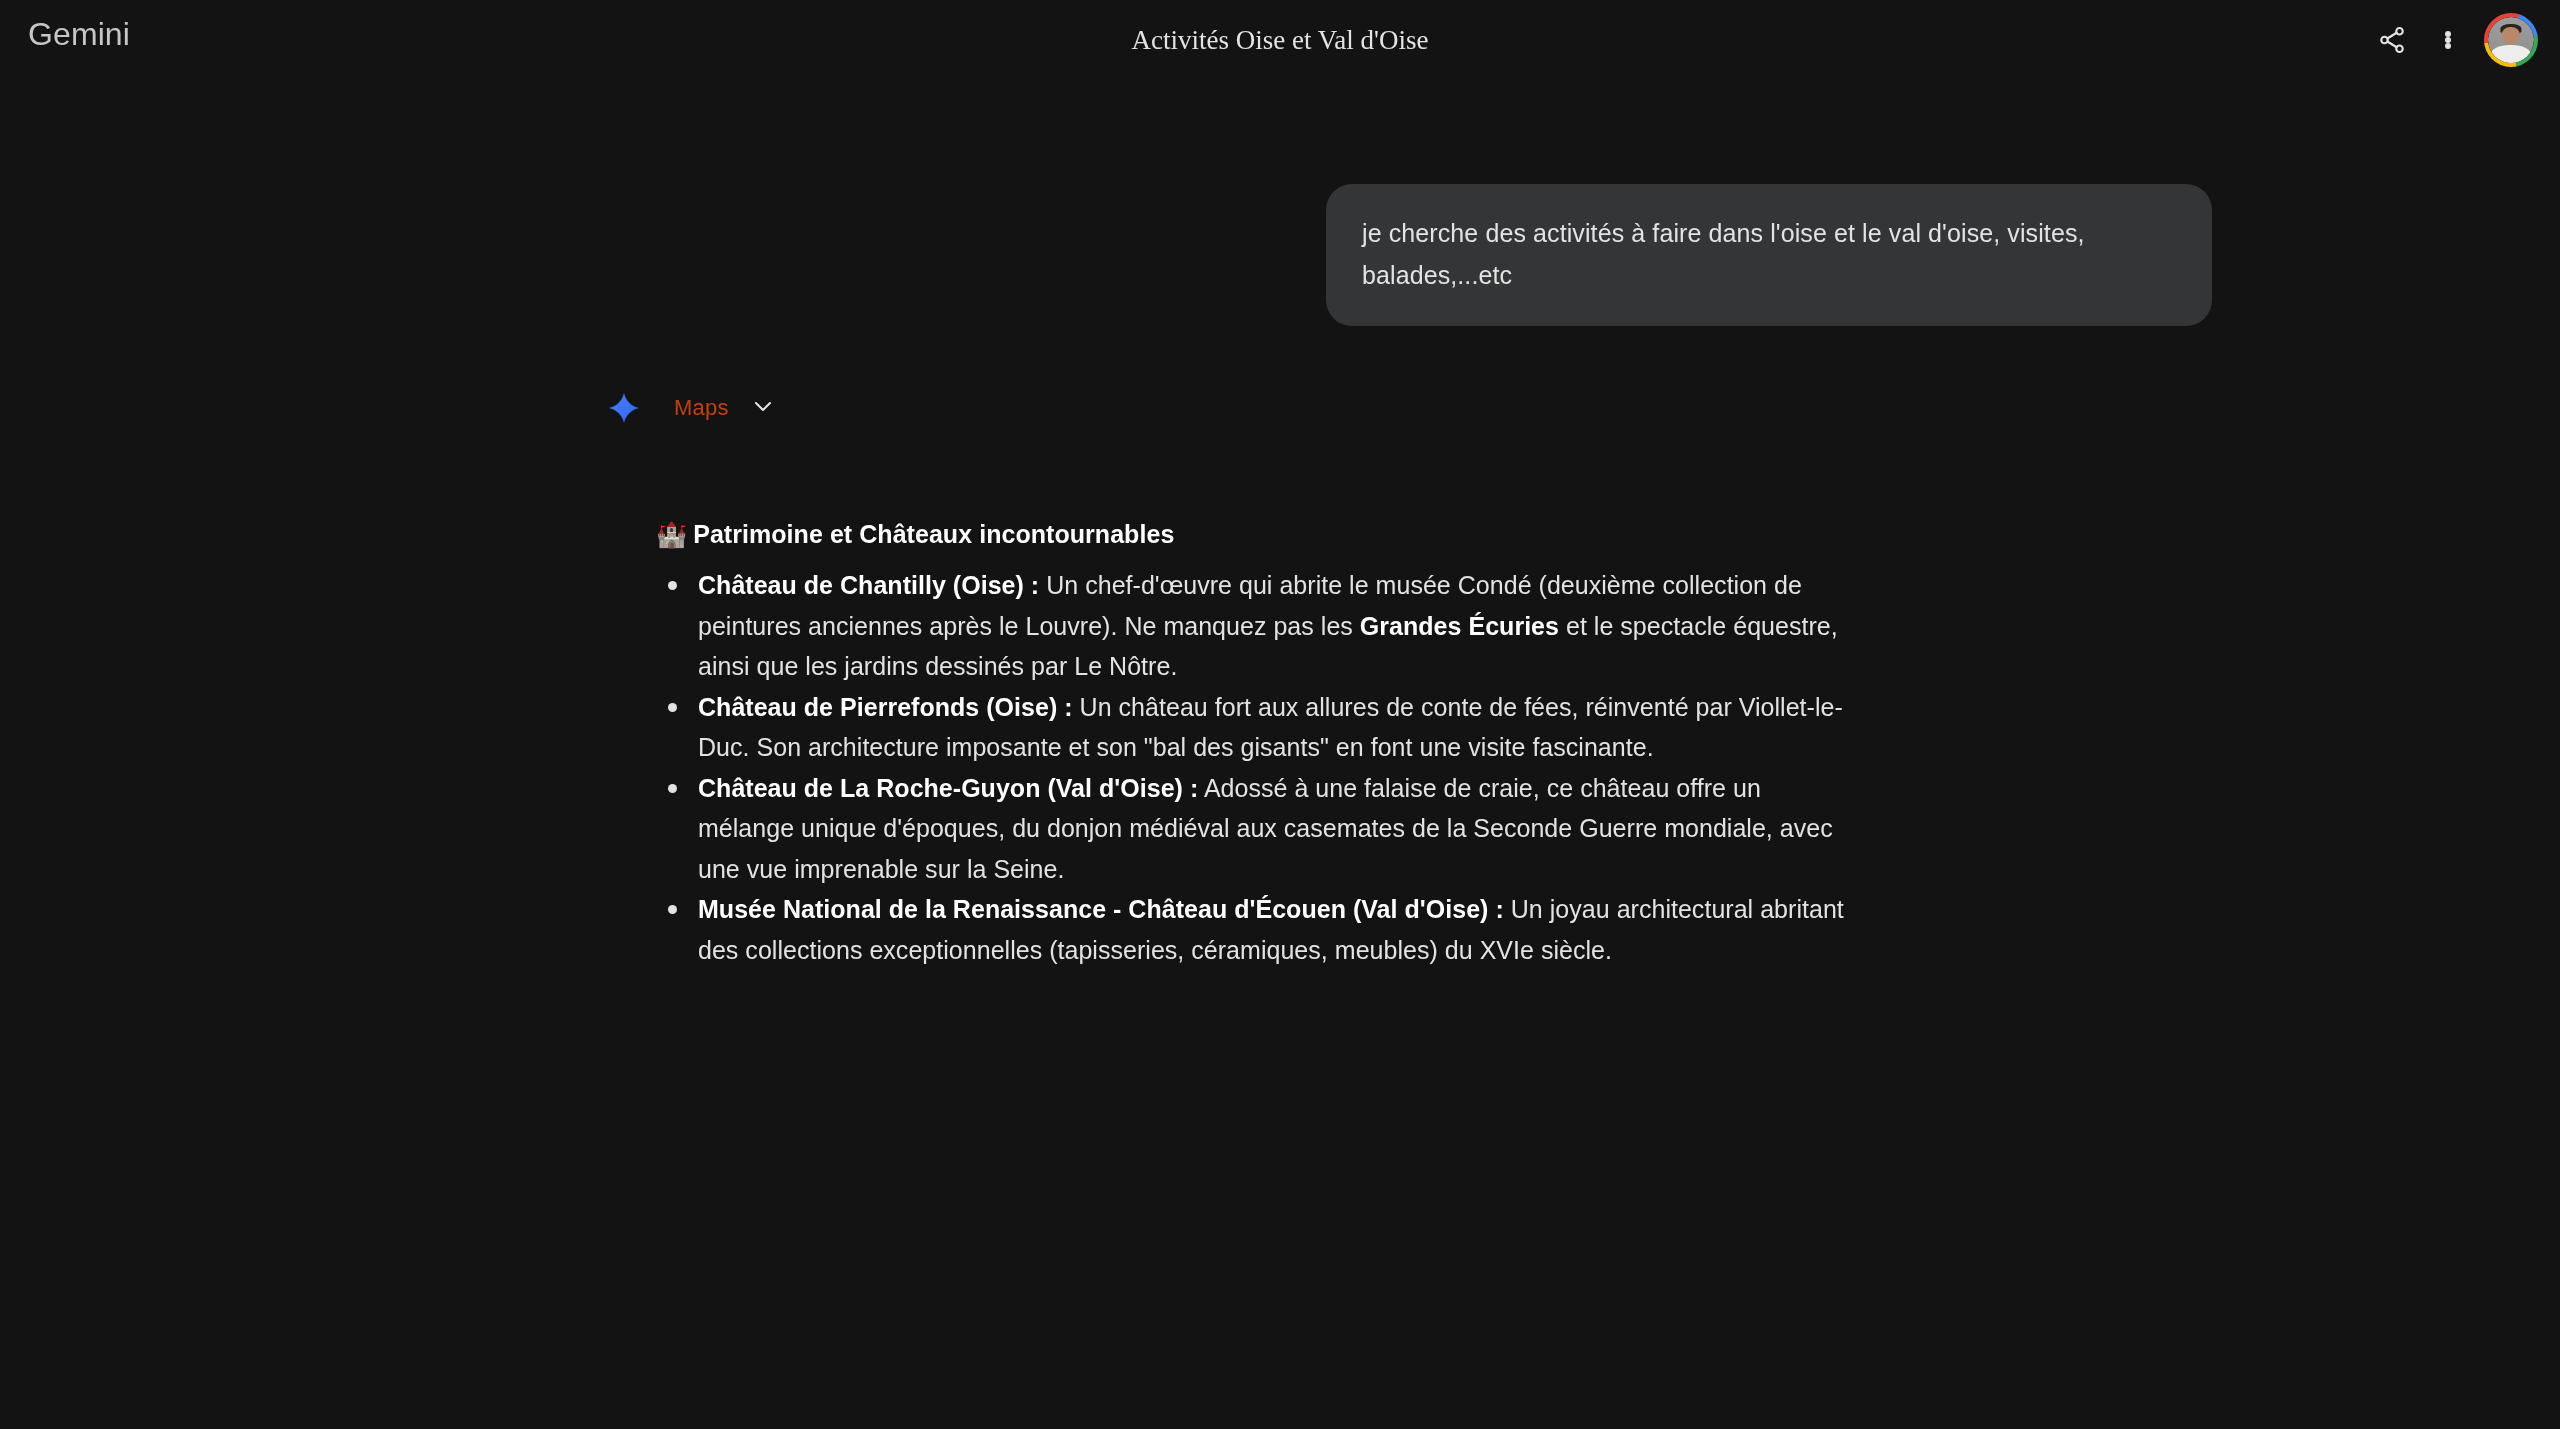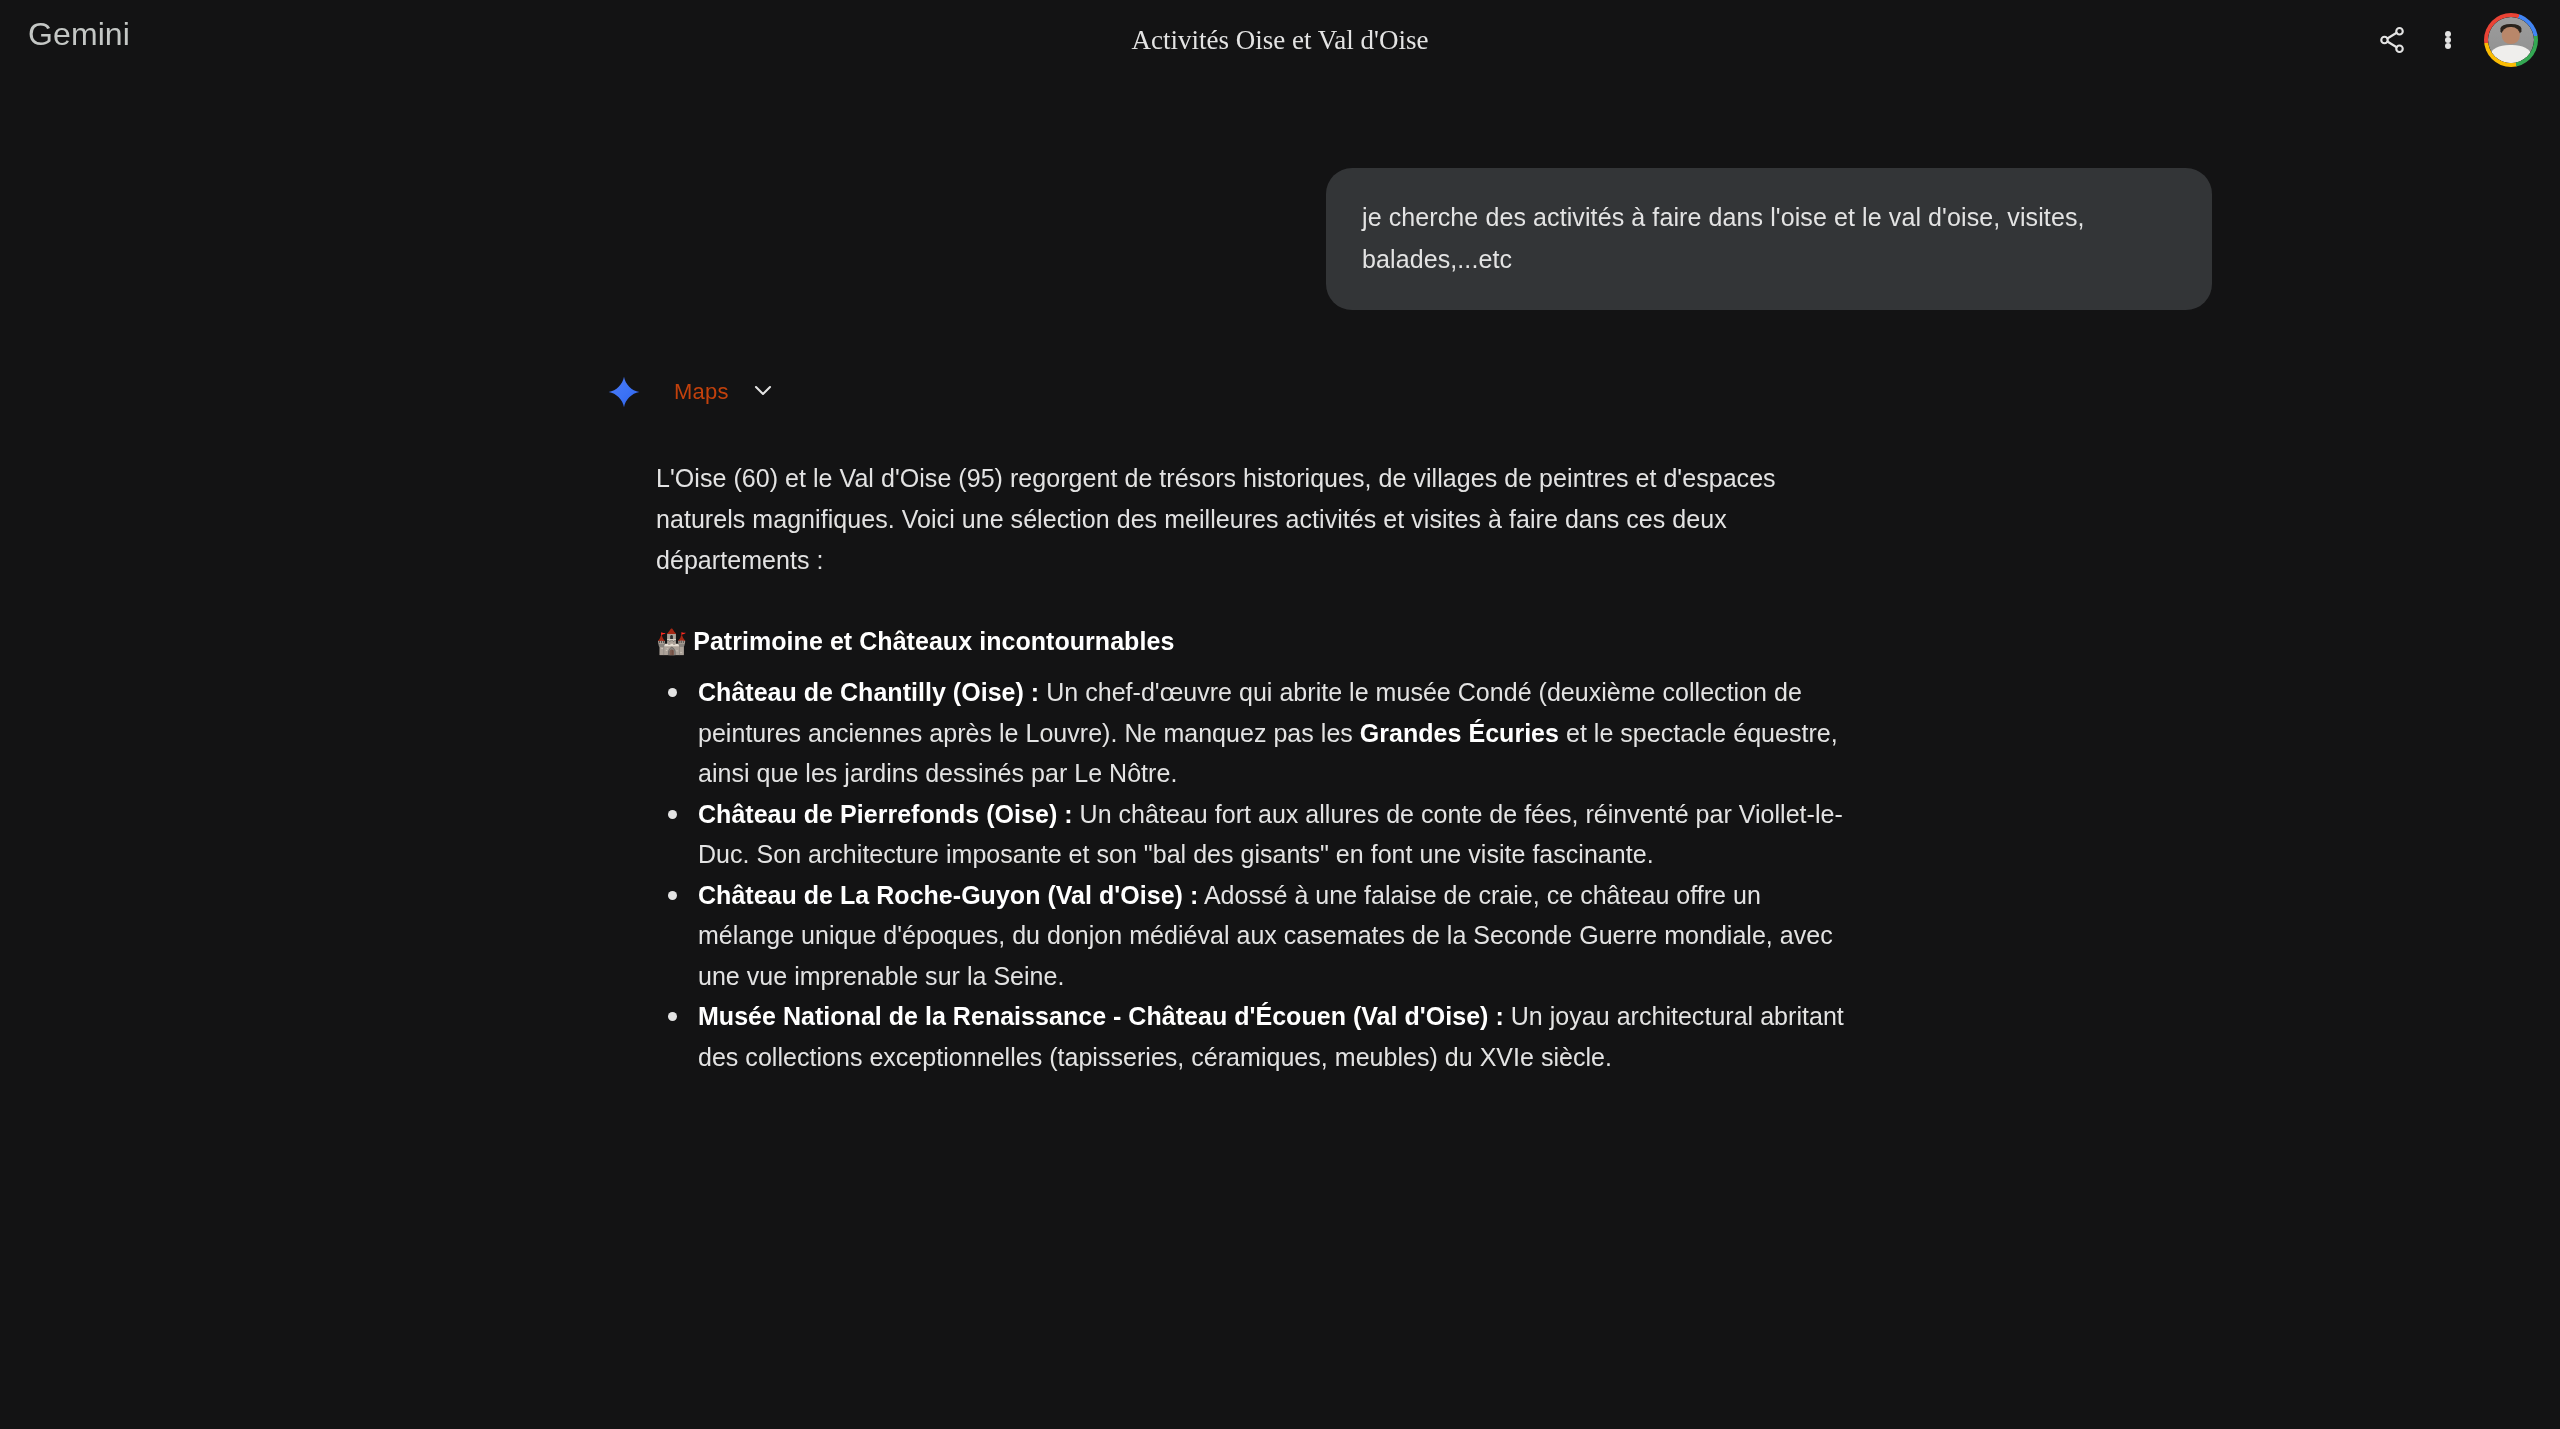--- a/index.html
+++ b/index.html
@@ -169,20 +169,21 @@
   }
   .user-bubble {
     background: #333537;
     border-radius: 26px;
     padding: 28px 36px 30px 36px;
     max-width: 886px;
     font-size: 25px;
     line-height: 1.68;
     color: #e3e3e3;
     letter-spacing: 0.1px;
+    margin-top: 16px;
   }
 
   .model-block {
     padding-left: 596px;
     padding-top: 52px;
   }
 
   .model-header {
     display: flex;
     align-items: center;
@@ -334,21 +335,20 @@
         <span class="chev">
           <svg width="24" height="24" viewBox="0 0 24 24" fill="none" stroke="#e3e3e3" stroke-width="2.1" stroke-linecap="round" stroke-linejoin="round">
             <polyline points="5,9 12,16 19,9"></polyline>
           </svg>
         </span>
       </div>
     </div>
 
     <div class="answer">
 
-      <p class="para">L'Oise (60) et le Val d'Oise (95) regorgent de trésors historiques, de villages de peintres et d'espaces naturels magnifiques. Voici une sélection des meilleures activités et visites à faire dans ces deux départements :</p>
 
       <div class="sec-head">
         <span class="emoji">🏰</span><span>Patrimoine et Châteaux incontournables</span>
       </div>
 
       <ul class="bullets">
 
         <li>
           <span class="b">Château de Chantilly (Oise) :</span><span> Un chef-d'œuvre qui abrite le musée Condé (deuxième collection de peintures anciennes après le Louvre). Ne manquez pas les </span><span class="b">Grandes Écuries</span><span> et le spectacle équestre, ainsi que les jardins dessinés par Le Nôtre.</span>
         </li>

